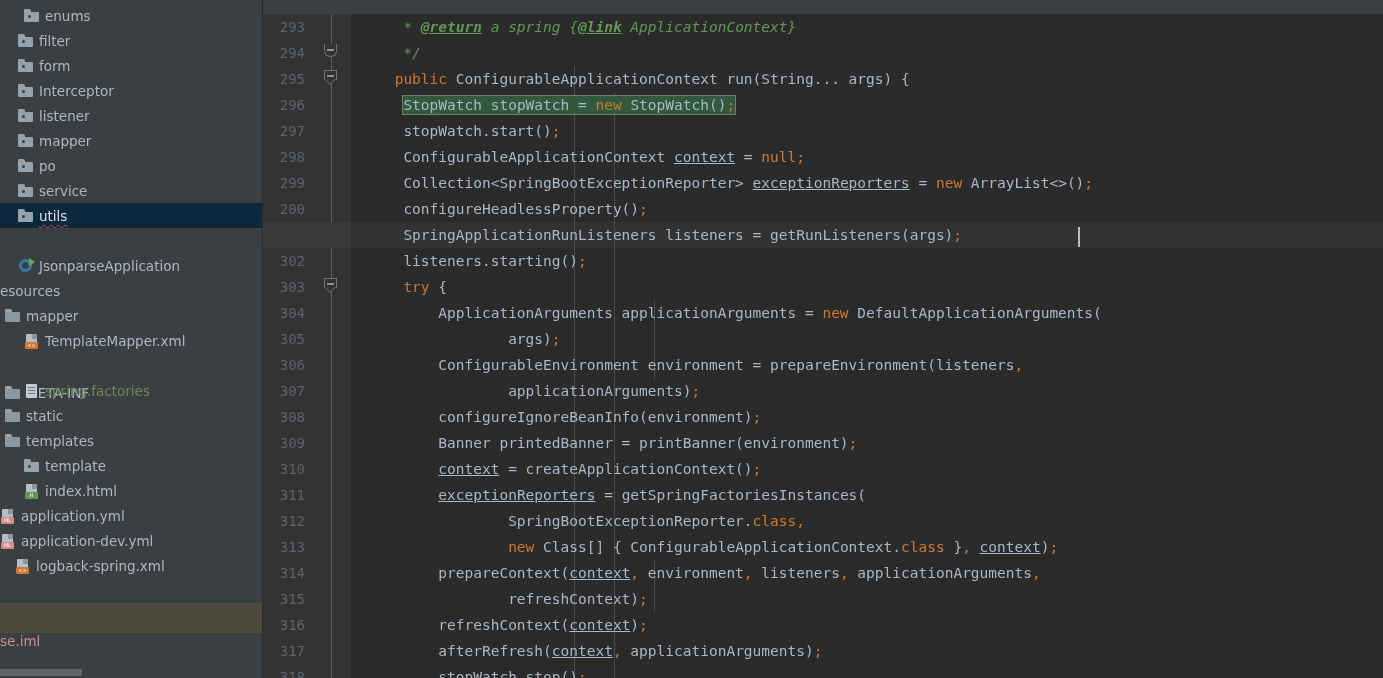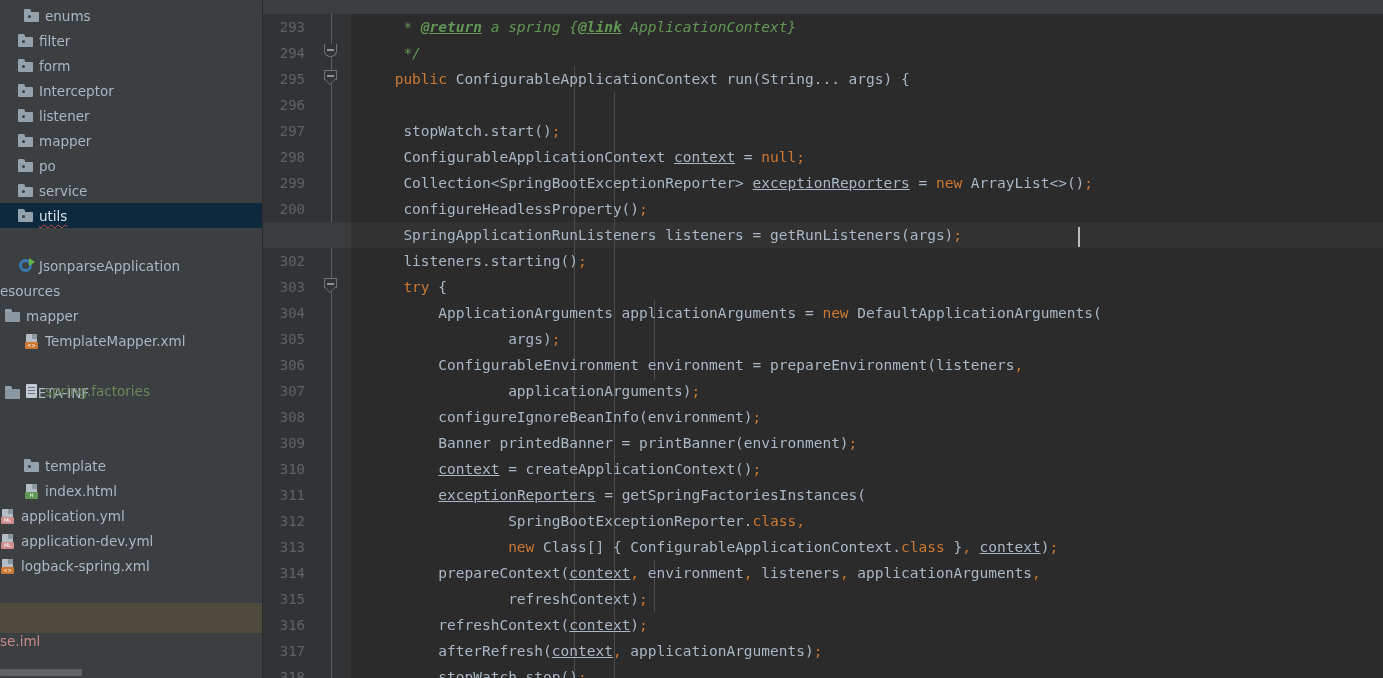--- a/index.html
+++ b/index.html
@@ -227,25 +227,27 @@
         <div class="row" style="position: absolute; left: 0px; top: 128px; width: 263px;"><span style="display: inline-block; width: 18px;"></span><span class="ico ico-folder"><span class="tab"></span><span class="body"></span><span class="dot"></span></span><span class="lbl">mapper</span></div>
         <div class="row" style="position: absolute; left: 0px; top: 153px; width: 263px;"><span style="display: inline-block; width: 18px;"></span><span class="ico ico-folder"><span class="tab"></span><span class="body"></span><span class="dot"></span></span><span class="lbl">po</span></div>
         <div class="row" style="position: absolute; left: 0px; top: 178px; width: 263px;"><span style="display: inline-block; width: 18px;"></span><span class="ico ico-folder"><span class="tab"></span><span class="body"></span><span class="dot"></span></span><span class="lbl">service</span></div>
         <div class="row sel" style="position: absolute; left: 0px; top: 203px; width: 263px;"><span style="display: inline-block; width: 18px;"></span><span class="ico ico-folder"><span class="tab"></span><span class="body"></span><span class="dot"></span></span><span class="lbl">utils</span></div>
         <div class="row" style="position: absolute; left: 0px; top: 253px; width: 263px;"><span style="display: inline-block; width: 18px;"></span><span class="ico ico-class"><span class="ring"></span><span class="inner"></span><span class="arrow"></span></span><span class="lbl">JsonparseApplication</span></div>
         <div class="row" style="position: absolute; left: 0px; top: 278px; width: 263px;"><span style="display: inline-block; width: 0px;"></span><span class="lbl">esources</span></div>
         <div class="row" style="position: absolute; left: 0px; top: 303px; width: 263px;"><span style="display: inline-block; width: 5px;"></span><span class="ico ico-folder plain"><span class="tab"></span><span class="body"></span></span><span class="lbl">mapper</span></div>
         <div class="row" style="position: absolute; left: 0px; top: 328px; width: 263px;"><span style="display: inline-block; width: 24px;"></span><span class="ico ico-file"><span class="sheet"></span><span class="fold"></span><span class="badge badge-xml">&lt;&gt;</span></span><span class="lbl">TemplateMapper.xml</span></div>
         <div class="row" style="position: absolute; left: 0px; top: 353px; width: 263px; margin-top: 27px;"><span style="display: inline-block; width: 5px;"></span><span class="ico ico-folder plain"><span class="tab"></span><span class="body"></span></span><span class="lbl">META-INF</span></div>
         <div class="row" style="position: absolute; left: 0px; top: 378px; width: 263px;"><span style="display: inline-block; width: 24px;"></span><span class="ico ico-file ico-props"><span class="sheet"></span><span class="lines"></span></span><span class="lbl green">spring.factories</span></div>
+        <div class="row" style="position: absolute; left: 0px; top: 403px; width: 263px;"><span style="display: inline-block; width: 5px;"></span><span class="ico ico-folder plain"><span class="tab"></span><span class="body"></span></span><span class="lbl">static</span></div>
+        <div class="row" style="position: absolute; left: 0px; top: 428px; width: 263px;"><span style="display: inline-block; width: 5px;"></span><span class="ico ico-folder plain"><span class="tab"></span><span class="body"></span></span><span class="lbl">templates</span></div>
         <div class="row" style="position: absolute; left: 0px; top: 453px; width: 263px;"><span style="display: inline-block; width: 24px;"></span><span class="ico ico-folder"><span class="tab"></span><span class="body"></span><span class="dot"></span></span><span class="lbl">template</span></div>
         <div class="row" style="position: absolute; left: 0px; top: 478px; width: 263px;"><span style="display: inline-block; width: 24px;"></span><span class="ico ico-file"><span class="sheet"></span><span class="fold"></span><span class="badge badge-html">H</span></span><span class="lbl">index.html</span></div>
         <div class="row" style="position: absolute; left: 0px; top: 503px; width: 263px;"><span style="display: inline-block; width: 0px;"></span><span class="ico ico-file"><span class="sheet"></span><span class="fold"></span><span class="badge badge-yml">ML</span></span><span class="lbl">application.yml</span></div>
         <div class="row" style="position: absolute; left: 0px; top: 528px; width: 263px;"><span style="display: inline-block; width: 0px;"></span><span class="ico ico-file"><span class="sheet"></span><span class="fold"></span><span class="badge badge-yml">ML</span></span><span class="lbl">application-dev.yml</span></div>
-        <div class="row" style="position: absolute; left: 0px; top: 553px; width: 263px;"><span style="display: inline-block; width: 0px;"></span><span class="ico ico-file"><span class="sheet"></span><span class="fold"></span><span class="badge badge-xml">&lt;&gt;</span></span><span class="lbl">logback-spring.xml</span></div>
+        <div class="row" style="position: absolute; left: 15px; top: 553px; width: 263px;"><span style="display: inline-block; width: 0px;"></span><span class="ico ico-file"><span class="sheet"></span><span class="fold"></span><span class="badge badge-xml">&lt;&gt;</span></span><span class="lbl">logback-spring.xml</span></div>
       </div>
     <div id="olive-band" style="top: 603px;"></div>
     <div class="row" id="iml-row" style="position: absolute; left: 0px; top: 628px; width: 263px;">
       <span class="lbl iml">se.iml</span>
     </div>
     <div id="hscroll-track">
       <div id="hscroll-thumb" style="width: 82px;"></div>
     </div>
   </div>
   <div id="sidebar-edge"></div>
@@ -300,21 +302,21 @@
       </div>
     <div id="code-area">
         <div id="cur-line-hl" style="top: 208px;"></div>
         <div class="guide" style="left: 223px; top: 52px; height: 626px;"></div>
         <div class="guide" style="left: 263px; top: 78px; height: 600px;"></div>
         <div class="guide" style="left: 303px; top: 286px; height: 80px;"></div>
         <div class="guide" style="left: 303px; top: 546px; height: 52px;"></div>
         <div class="cline" style="top: 0px;"><span class="cmt">      * </span><span class="cmt-tag">@return</span><span class="cmt"> a spring {</span><span class="cmt-tag">@link</span><span class="cmt"> ApplicationContext}</span></div>
         <div class="cline" style="top: 26px;"><span class="cmt">      */</span></div>
         <div class="cline" style="top: 52px;"><span class="pun">     </span><span class="kw">public</span><span class="pun"> ConfigurableApplicationContext run(String... args) {</span></div>
-        <div class="cline" style="top: 78px;"><span class="pun">      </span></div>
+        <div class="cline" style="top: 78px;"><span class="pun">      </span><span class="sel-box"><span class="pun">StopWatch stopWatch = </span><span class="kw">new</span><span class="pun"> StopWatch()</span><span class="semi">;</span></span></div>
         <div class="cline" style="top: 104px;"><span class="pun">      stopWatch.start()</span><span class="semi">;</span></div>
         <div class="cline" style="top: 130px;"><span class="pun">      ConfigurableApplicationContext </span><span class="fld">context</span><span class="pun"> = </span><span class="kw">null</span><span class="semi">;</span></div>
         <div class="cline" style="top: 156px;"><span class="pun">      Collection&lt;SpringBootExceptionReporter&gt; </span><span class="fld">exceptionReporters</span><span class="pun"> = </span><span class="kw">new</span><span class="pun"> ArrayList&lt;&gt;()</span><span class="semi">;</span></div>
         <div class="cline" style="top: 182px;"><span class="pun">      configureHeadlessProperty()</span><span class="semi">;</span></div>
         <div class="cline" style="top: 208px;"><span class="pun">      SpringApplicationRunListeners listeners = getRunListeners(args)</span><span class="semi">;</span></div>
         <div class="cline" style="top: 234px;"><span class="pun">      listeners.starting()</span><span class="semi">;</span></div>
         <div class="cline" style="top: 260px;"><span class="pun">      </span><span class="kw">try</span><span class="pun"> {</span></div>
         <div class="cline" style="top: 286px;"><span class="pun">          ApplicationArguments applicationArguments = </span><span class="kw">new</span><span class="pun"> DefaultApplicationArguments(</span></div>
         <div class="cline" style="top: 312px;"><span class="pun">                  args)</span><span class="semi">;</span></div>
         <div class="cline" style="top: 338px;"><span class="pun">          ConfigurableEnvironment environment = prepareEnvironment(listeners</span><span class="semi">,</span></div>

